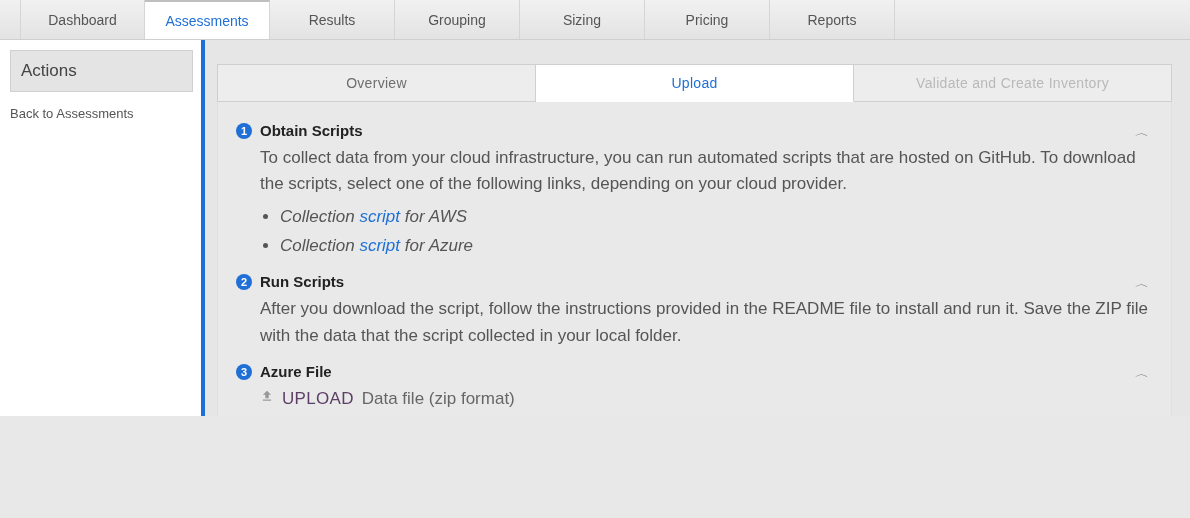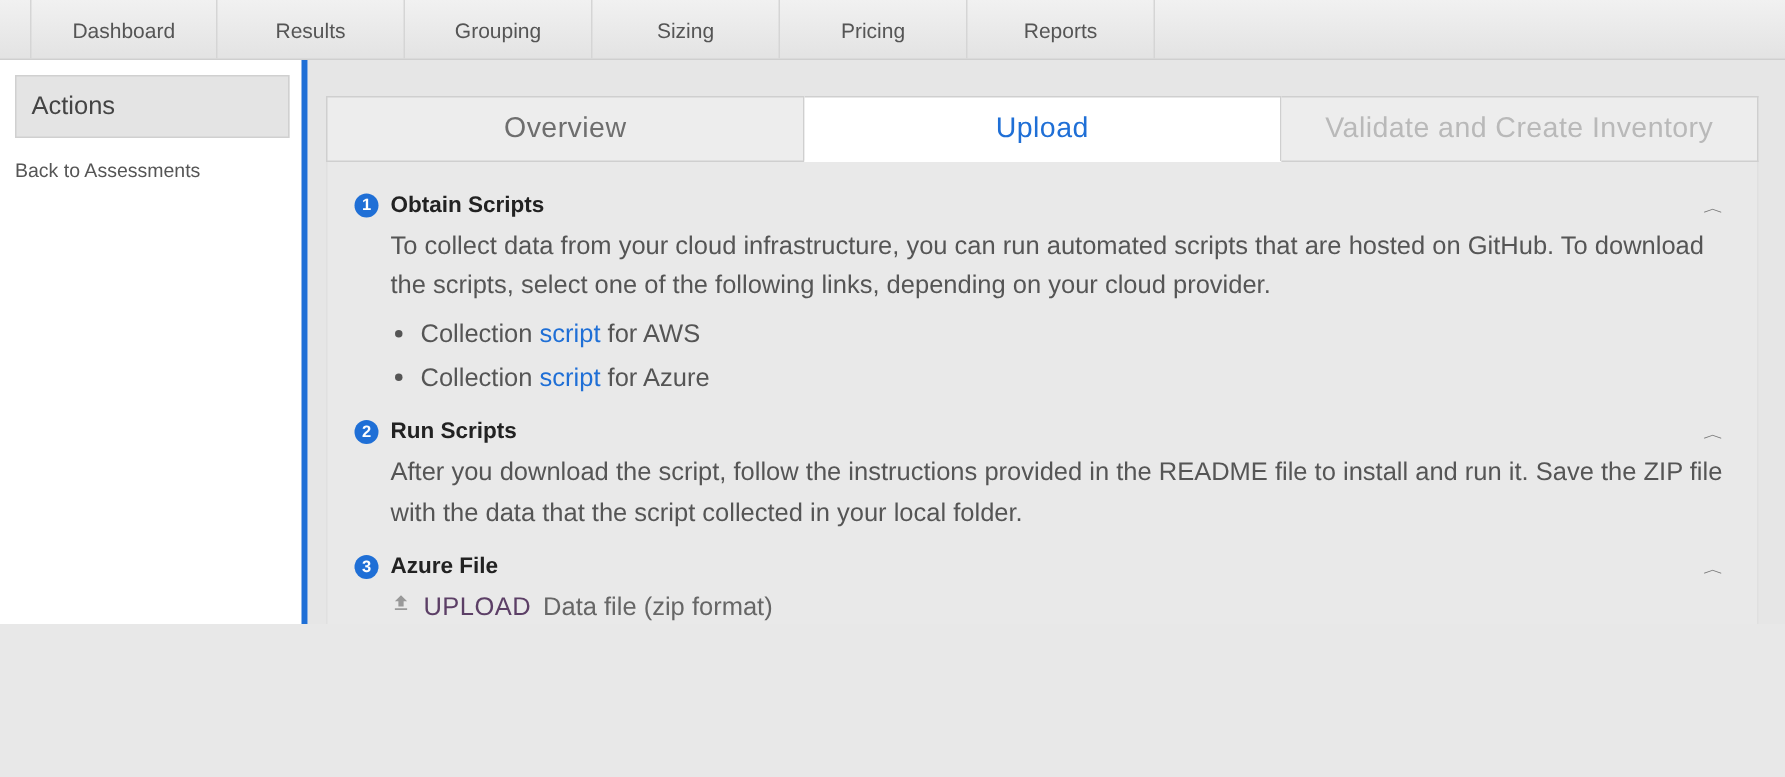--- a/index.html
+++ b/index.html
@@ -15,49 +15,50 @@
   
   .body { display:flex; height:calc(100% - 40px); }
   .sidebar { width:205px; background:#fff; border-right:4px solid #1f6fd6; }
   .sidebar .actions-header { background:#e4e4e4; border:1px solid #d0d0d0; margin:10px 8px 0 10px; padding:10px 10px; font-size:17px; color:#444;}
   .sidebar .back { margin:14px 10px; font-size:13px; color:#555; cursor:pointer;}
 
   .main { flex:1; padding:10px 18px 0 12px; overflow:auto;}
   .main-header { background:#e4e4e4; border:1px solid #d0d0d0; padding:10px 14px; font-size:18px; color:#555;}
 
   .subtabs { display:flex; margin-top:14px; }
-  .subtab { flex:1; text-align:center; padding:10px 0; border:1px solid #cfcfcf; background:#ededed; color:#6e6e6e; cursor:pointer; font-size:19px; letter-spacing:.3px;}
+  .subtab { flex:1; text-align:center; padding:10px 0; border:1px solid #cfcfcf; background:#ededed; color:#6e6e6e; cursor:pointer; font-size:14px; letter-spacing:.3px;}
   .subtab.active { background:#fff; color:#1f6fd6; border-bottom:1px solid #fff;}
   .subtab.disabled { color:#b9b9b9; cursor:default; background:#ededed;}
   .subtab + .subtab { border-left:none; }
 
   .content { background:#e9e9e9; padding:10px 18px 20px 18px; border:1px solid #e0e0e0; border-top:none;}
 
   .step { margin-top:10px; position:relative;}
   .step-head { display:flex; align-items:center; gap:8px; font-weight:bold; color:#222; font-size:15px;}
   .step-head .num { width:16px; height:16px; border-radius:50%; background:#1f6fd6; color:#fff; font-size:11px; display:flex; align-items:center; justify-content:center; font-weight:bold;}
   .step .chev { position:absolute; right:4px; top:2px; color:#777; font-size:14px; cursor:pointer; transform:scaleY(.7);}
   .step-body { margin:6px 0 14px 24px; color:#555; font-size:17px; line-height:1.55;}
   .step-body ul { margin:6px 0 0 0; padding-left:20px;}
-  .step-body li { margin:3px 0; color:#555;}
+  .step-body li { margin:3px 0; color:#555;font-style:italic;}
   a.link { color:#1f6fd6; text-decoration:none; cursor:pointer;}
   .upload-line { display:flex; align-items:center; gap:8px; margin-top:4px; color:#666;}
   .upload-icon { color:#999; font-size:14px;}
   .upload-word { color:#5c3f66; font-weight:500; letter-spacing:.3px; cursor:pointer;}
 
   .footer-btns { text-align:center; margin-top:40px; margin-bottom:12px;}
   .btn { display:inline-block; min-width:86px; padding:6px 14px; border:1px solid #aaa; border-radius:3px; background:linear-gradient(#fefefe,#e8e8e8); color:#333; font-size:13px; cursor:pointer; margin:0 6px;}
   .btn.disabled { color:#bdbdbd; border-color:#d3d3d3; background:#eee; cursor:default;}
 </style>
 </head>
 <body>
 
 <div class="app">
   <div class="topnav">
     <div class="tab">Dashboard</div>
+    <div class="tab active">Assessments</div>
     <div class="tab">Results</div>
     <div class="tab">Grouping</div>
     <div class="tab">Sizing</div>
     <div class="tab">Pricing</div>
     <div class="tab">Reports</div>
   </div>
 
   <div class="body">
     <div class="sidebar">
       <div class="actions-header">Actions</div>

